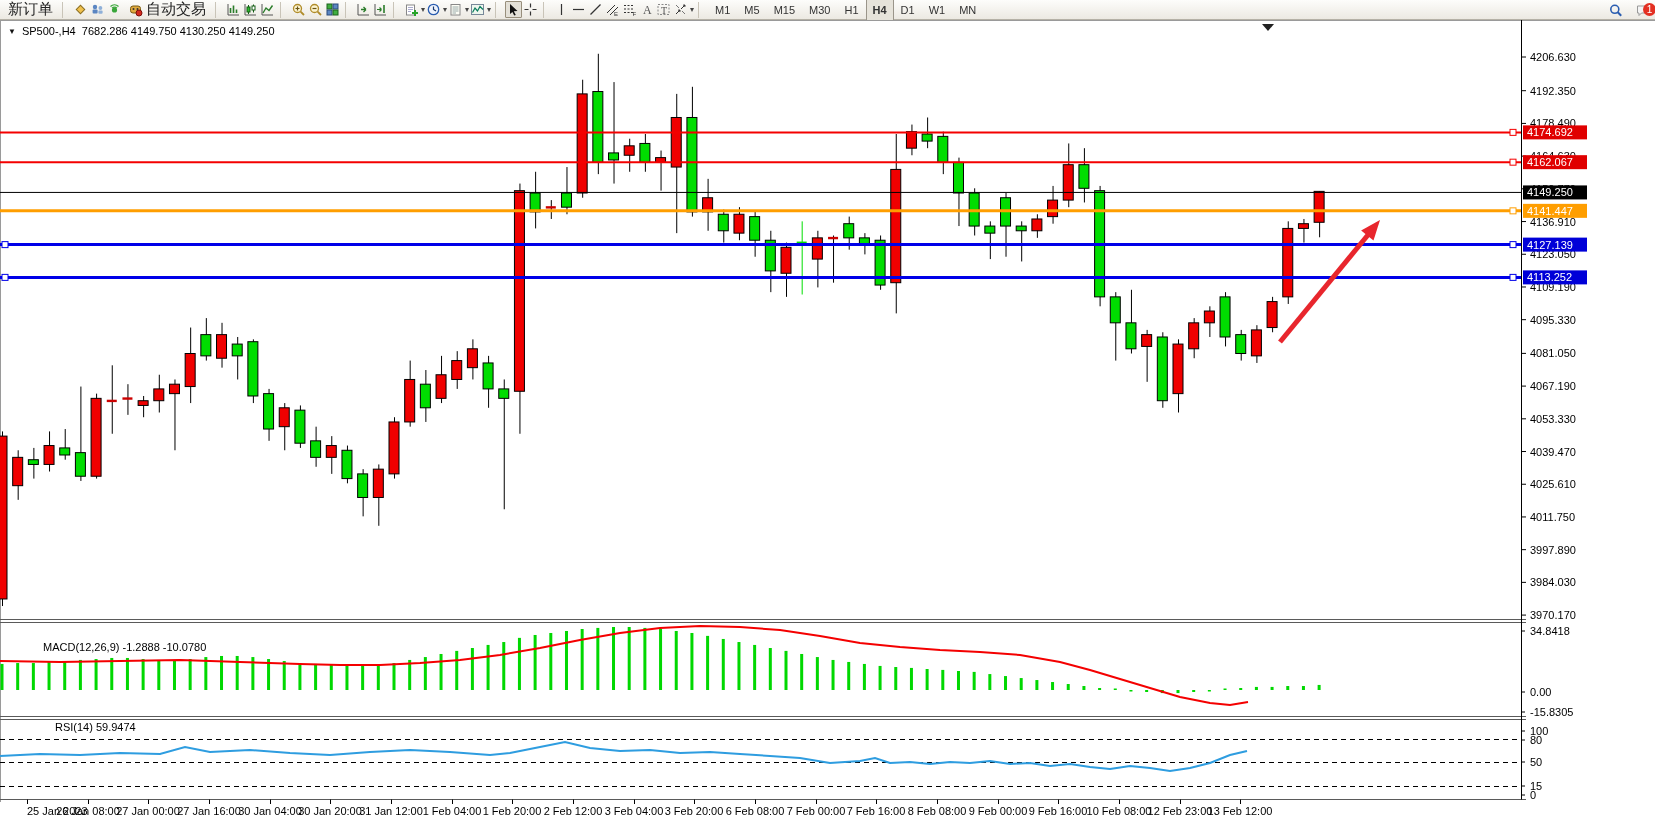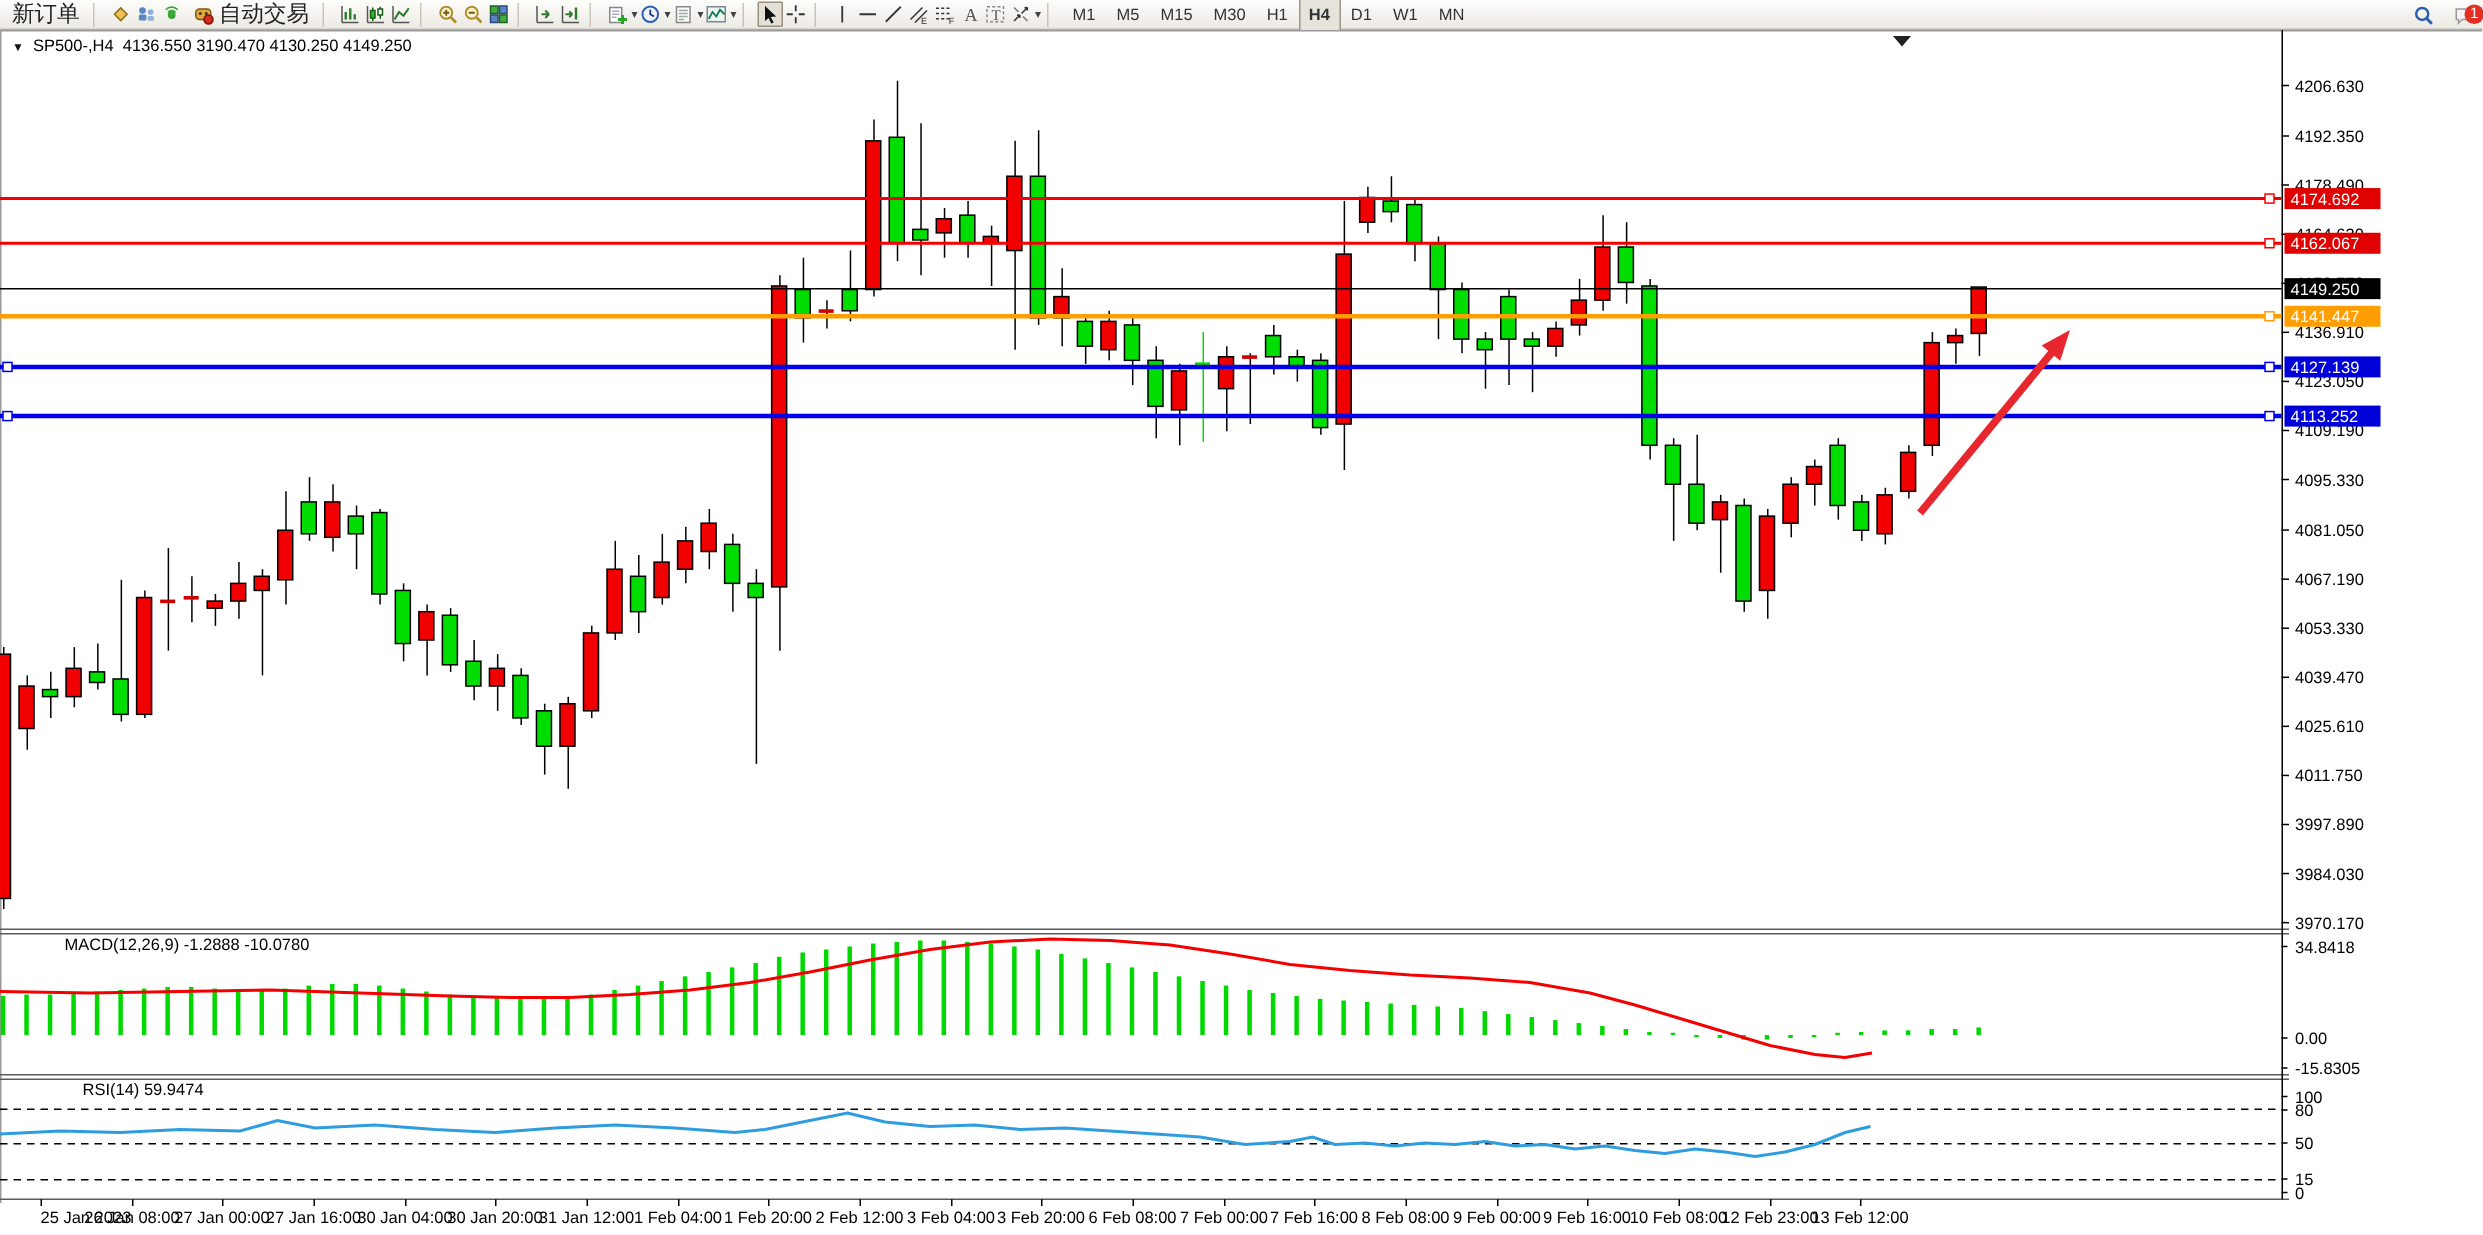--- a/index.html
+++ b/index.html
@@ -640,17 +640,17 @@
       <rect x="1510" y="254.38706632050912" width="6" height="6" fill="#fff" stroke="#0000e8"></rect>
       <rect x="2" y="254.38706632050912" width="6" height="6" fill="#fff" stroke="#0000e8"></rect>
       <rect x="1523" y="250.38706632050912" width="64" height="14" fill="#0000d8"></rect>
       <text x="1527" y="261.3870663205091" fill="#fff" font-size="11" font-family="&quot;Liberation Sans&quot;,sans-serif" text-anchor="start">4113.252</text>
       <line x1="1280" y1="322" x2="1372" y2="210" stroke="#e8262d" stroke-width="5"></line>
       <polygon points="0,0 -20,-8 -20,8" fill="#e8262d" transform="translate(1380,200) rotate(-50.59933933652058)"></polygon>
       <polygon points="1262,4 1274,4 1268,11" fill="#222"></polygon>
     </svg>
   <div class="overlay-label" id="main-title">
     <span class="tri">▼</span>
-    <span>SP500-,H4  4136.550 3190.470 4130.250 4149.250</span>
+    <span>SP500-,H4  7682.286 4149.750 4130.250 4149.250</span>
   </div>
-  <div class="overlay-label" style="left:7px; top:604px;padding-left:36px;">MACD(12,26,9) -1.2888 -10.0780</div>
+  <div class="overlay-label" style="left:7px; top:621px;padding-left:36px;">MACD(12,26,9) -1.2888 -10.0780</div>
   <div class="overlay-label" style="left:7px; top:701px;padding-left:48px;">RSI(14) 59.9474</div>
 </div>
 
 </body></html>

